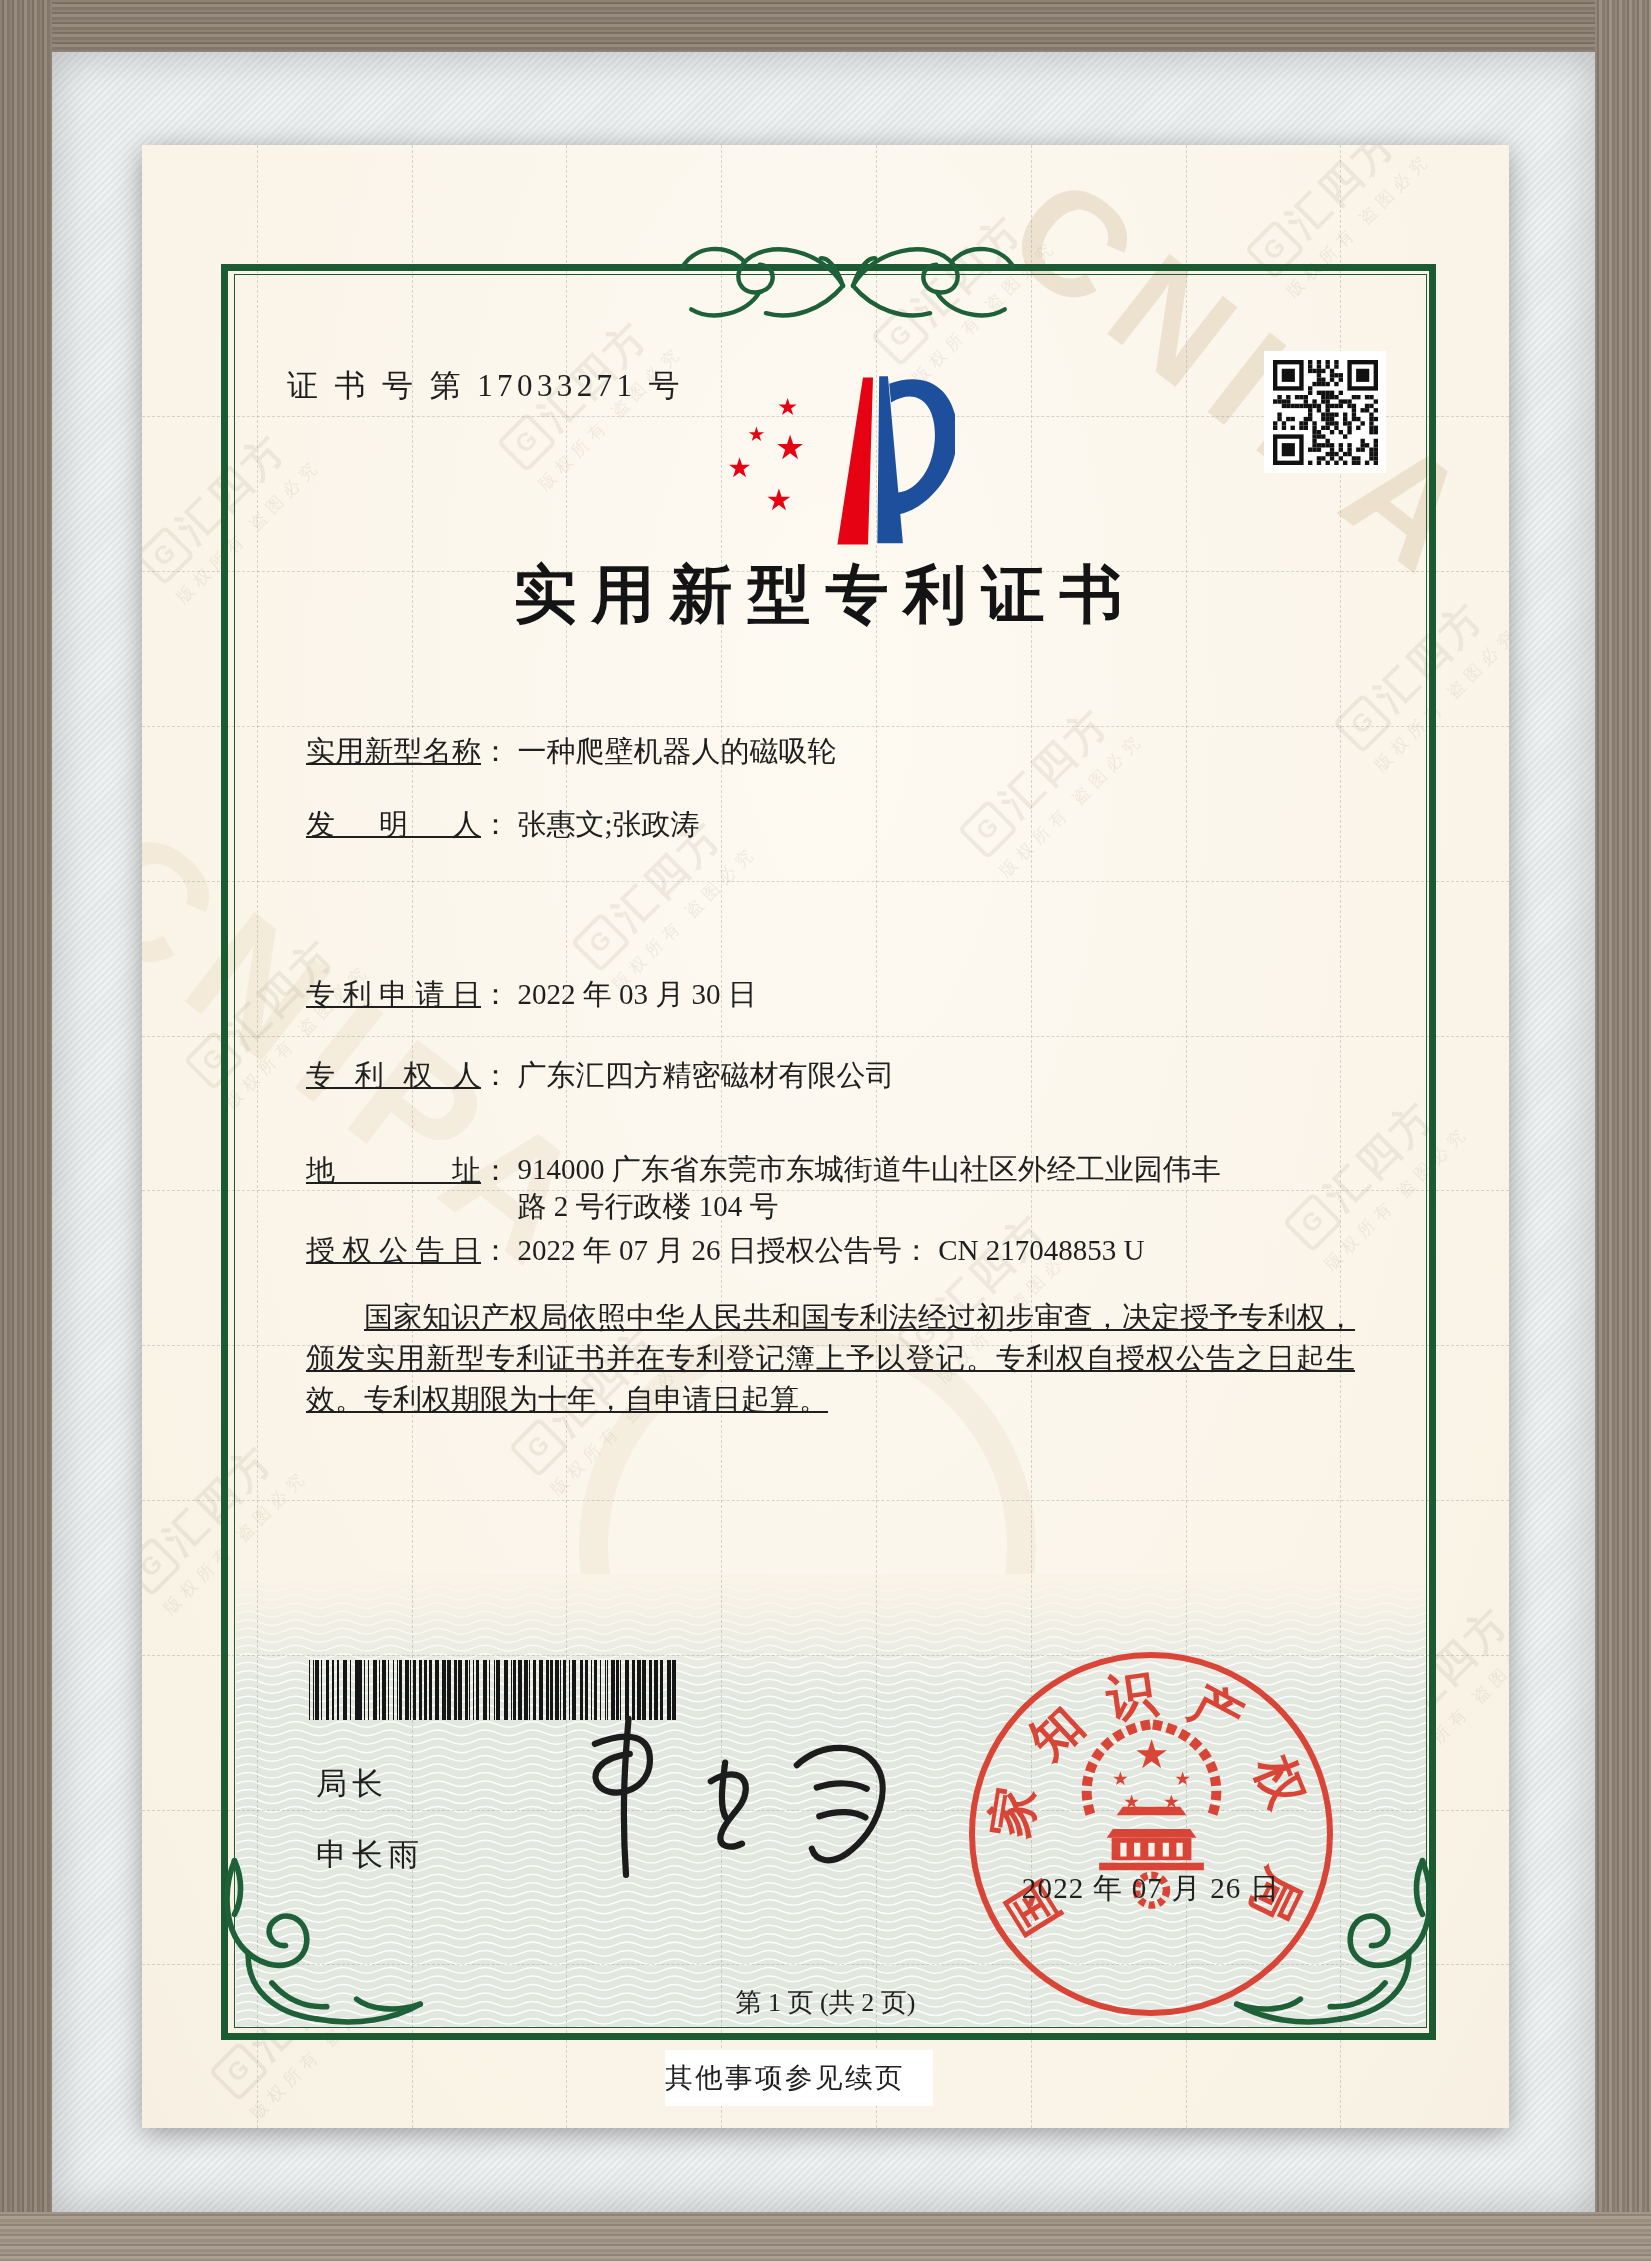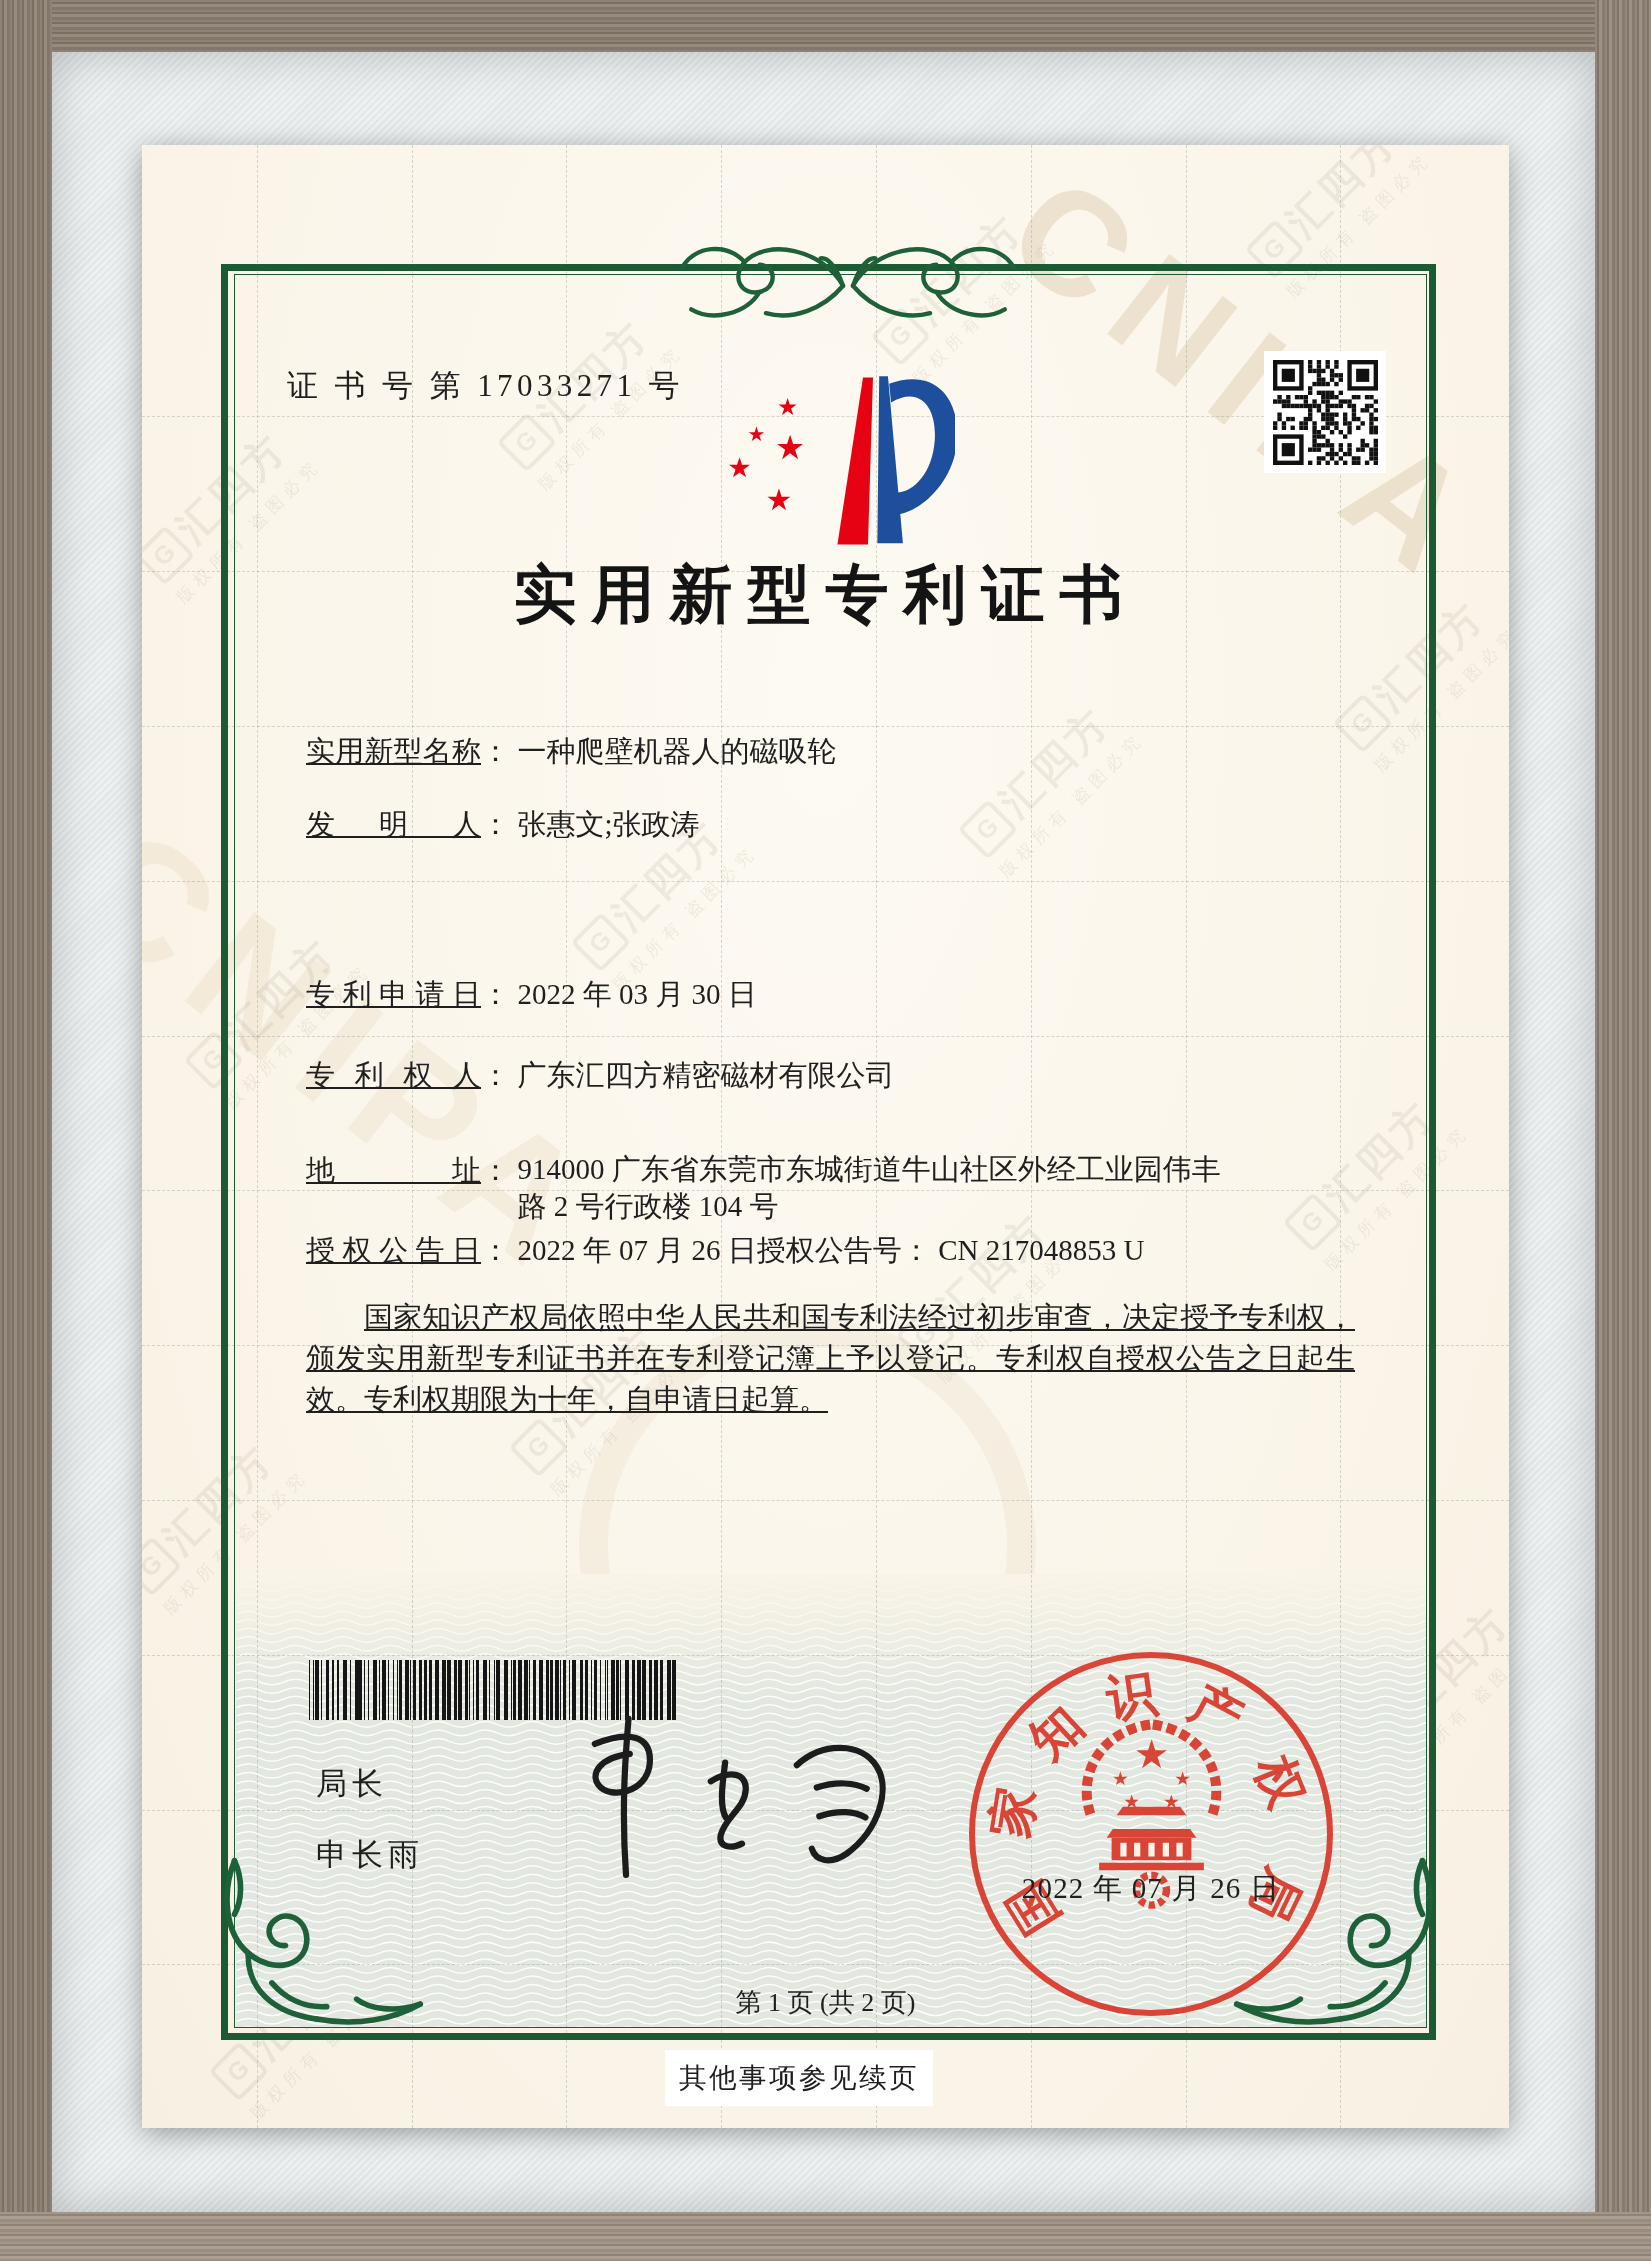--- a/index.html
+++ b/index.html
@@ -76,21 +76,21 @@
   #seal{position:absolute;left:827px;top:1507px;width:364px;height:364px;opacity:.93;}
   #seal-ring{position:absolute;left:0;top:0;width:364px;height:364px;border:6.9px solid #d8392b;
     border-radius:50%;box-sizing:border-box;}
   .seal-char{position:absolute;left:50%;top:50%;font-size:50px;font-weight:bold;color:#d8392b;}
   #emblem{position:absolute;left:89px;top:56px;}
   #seal-date{position:absolute;left:0;top:217px;width:100%;text-align:center;
     font-size:29px;color:#111;letter-spacing:1.2px;}
   
   #page-no{position:absolute;left:0;top:1840px;width:100%;text-align:center;font-size:26px;}
   #footer-box{position:absolute;left:523px;top:1905px;width:268px;height:56px;background:#ffffff;
-    text-align:center;line-height:56px;font-size:27.5px;letter-spacing:2.5px;}
+    text-align:left;line-height:56px;font-size:27.5px;letter-spacing:2.5px;}
 </style>
 </head>
 <body>
 
 <div id="stage">
 
   <div class="wood" id="wood-top"></div>
   <div class="wood" id="wood-left"></div>
   <div class="wood" id="wood-right"></div>
   <div id="mat"></div>

